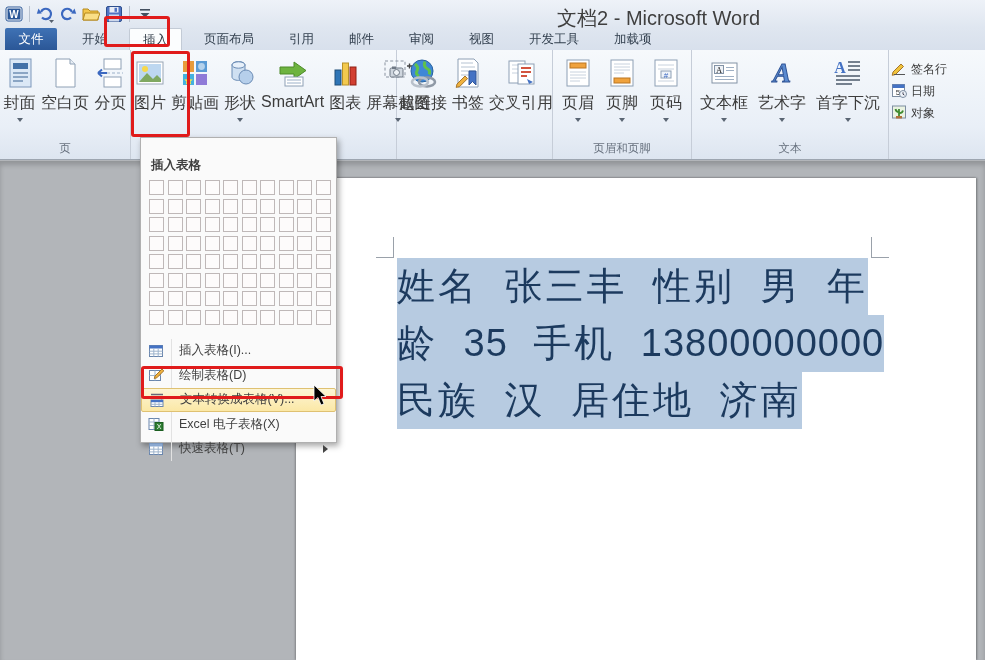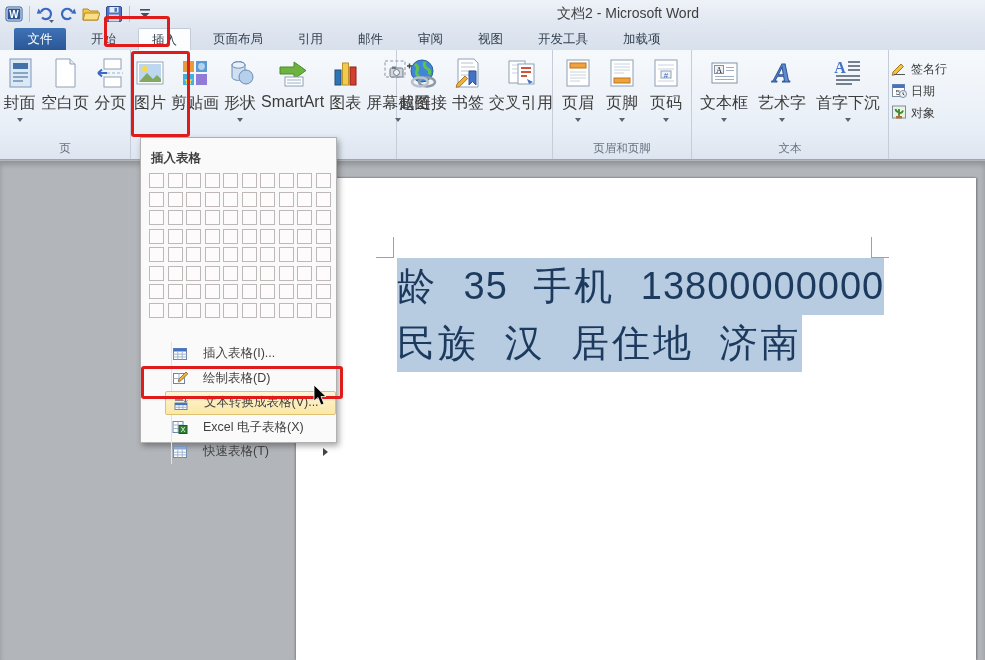--- a/index.html
+++ b/index.html
@@ -6,25 +6,25 @@
   html,body { width:985px; height:660px; overflow:hidden; }
   body { font-family:"Liberation Sans","DejaVu Sans",sans-serif; position:relative;
          width:985px; height:660px; background:#b2b5b9; }
 
   
   #titlebar { position:absolute; left:0; top:0; width:985px; height:28px;
     background:linear-gradient(#eef2f8,#dfe6f0); display:flex; align-items:center; }
   #qat { display:flex; align-items:center; gap:3px; padding-left:4px; }
   .qbtn { width:20px; height:20px; display:flex; align-items:center; justify-content:center; }
   .qsep { width:1px; height:16px; background:#b9c2cf; margin:0 2px; }
-  #title-text { position:absolute; left:557px; top:5px; font-size:14px; color:#3f3f3f; white-space:nowrap; }
+  #title-text { position:absolute; left:557px; top:5px; font-size:20px; color:#3f3f3f; white-space:nowrap; }
 
   
   #tabrow { position:absolute; left:0; top:28px; width:985px; height:22px;
-    background:linear-gradient(#dfe6f0,#d8e0ec); display:flex; align-items:flex-end;padding-left:9px; }
+    background:linear-gradient(#dfe6f0,#d8e0ec); display:flex; align-items:flex-end; }
   .tab { height:22px; line-height:22px; padding:0 13px; font-size:12.5px; color:#33404f;
     margin-right:9px; white-space:nowrap; }
   .tab.file { background:linear-gradient(#3f72b5,#2b5797); color:#fff; width:52px; text-align:center;
     padding:0; margin-left:5px; margin-right:12px; border-radius:2px 2px 0 0; }
   .tab.selected { background:#fbfdfe; border:1px solid #c3cbd6; border-bottom:none;
     border-radius:2px 2px 0 0; color:#2a3642; }
 
   
   #ribbon { position:absolute; left:0; top:50px; width:985px; height:110px;
     background:linear-gradient(#f6f9fc,#e9eff7 70%,#dde5f0);
@@ -52,25 +52,25 @@
   .mark { position:absolute; background:#9aa1aa; }
   #doc-text { position:absolute; left:101px; top:80px; }
   .sel-line { display:table; white-space:pre; font-family:"Liberation Serif","DejaVu Serif",serif;
     font-size:38px; line-height:57px; height:57px; color:#1c3a5e;
     letter-spacing:3px; word-spacing:13px; }
   .sel-line .num { font-family:"Liberation Sans","DejaVu Sans",sans-serif; letter-spacing:1px; }
 
   
   #table-menu { position:absolute; left:140px; top:137px; width:197px; height:306px;
     background:#fafafa; border:1px solid #b0b0b0; box-shadow:2px 3px 6px rgba(0,0,0,.35); z-index:40; }
-  #menu-header { font-size:12.5px; font-weight:bold; color:#3f3f3f; padding:12px 0 4px 10px; }
+  #menu-header { font-size:12.5px; font-weight:bold; color:#3f3f3f; padding:19px 0 4px 10px; }
   #menu-grid { display:grid; grid-template-columns:repeat(10,15px); grid-auto-rows:15px; gap:3.5px;
     padding:2px 0 0 8px; }
   .gcell { width:15px; height:15px; background:#fdfbfb; border:1px solid #bfb8b8; }
-  #menu-items { margin-top:24px; position:relative;padding-left:24px; }
+  #menu-items { margin-top:14px; position:relative; }
   #menu-items:before { content:""; position:absolute; left:30px; top:0; bottom:0; width:1px; background:#e2e2e2; }
   .mitem { position:relative; height:24.5px; display:flex; align-items:center; font-size:12.5px; color:#3f3f3f; }
   .mitem .micon { position:absolute; left:7px; width:16px; height:16px; }
   .mitem .mlabel { margin-left:38px; white-space:nowrap; }
   .mitem.hl { background:linear-gradient(#fdf5d5,#fbe8a6); border:1px solid #dfc172; border-radius:2px; }
   .mitem .subarrow { position:absolute; right:8px; width:0; height:0;
     border-top:4px solid transparent; border-bottom:4px solid transparent; border-left:5px solid #444; }
 
   
   .redbox { position:absolute; border:3px solid #e01b1b; border-radius:3px; z-index:60; pointer-events:none; }
@@ -402,20 +402,21 @@
     </div>
   </div>
 
 <div id="docarea">
   <div id="page">
     <div class="mark" style="left:97px; top:59px; width:1px; height:21px;"></div>
     <div class="mark" style="left:80px; top:79px; width:18px; height:1px;"></div>
     <div class="mark" style="left:575px; top:59px; width:1px; height:21px;"></div>
     <div class="mark" style="left:575px; top:79px; width:18px; height:1px;"></div>
     <div id="doc-text">
+        <div class="sel-line" style="background: rgb(183, 203, 225);">姓名 张三丰 性别 男 年</div>
         <div class="sel-line" style="background: rgb(183, 203, 225);">龄 <span class="num">35</span> 手机 <span class="num">13800000000</span></div>
         <div class="sel-line" style="background: rgb(183, 203, 225);">民族 汉 居住地 济南</div>
       </div>
   </div>
 </div>
 
 <div id="table-menu">
   <div id="menu-header">插入表格</div>
   <div id="menu-grid">
       <div class="gcell"></div>

